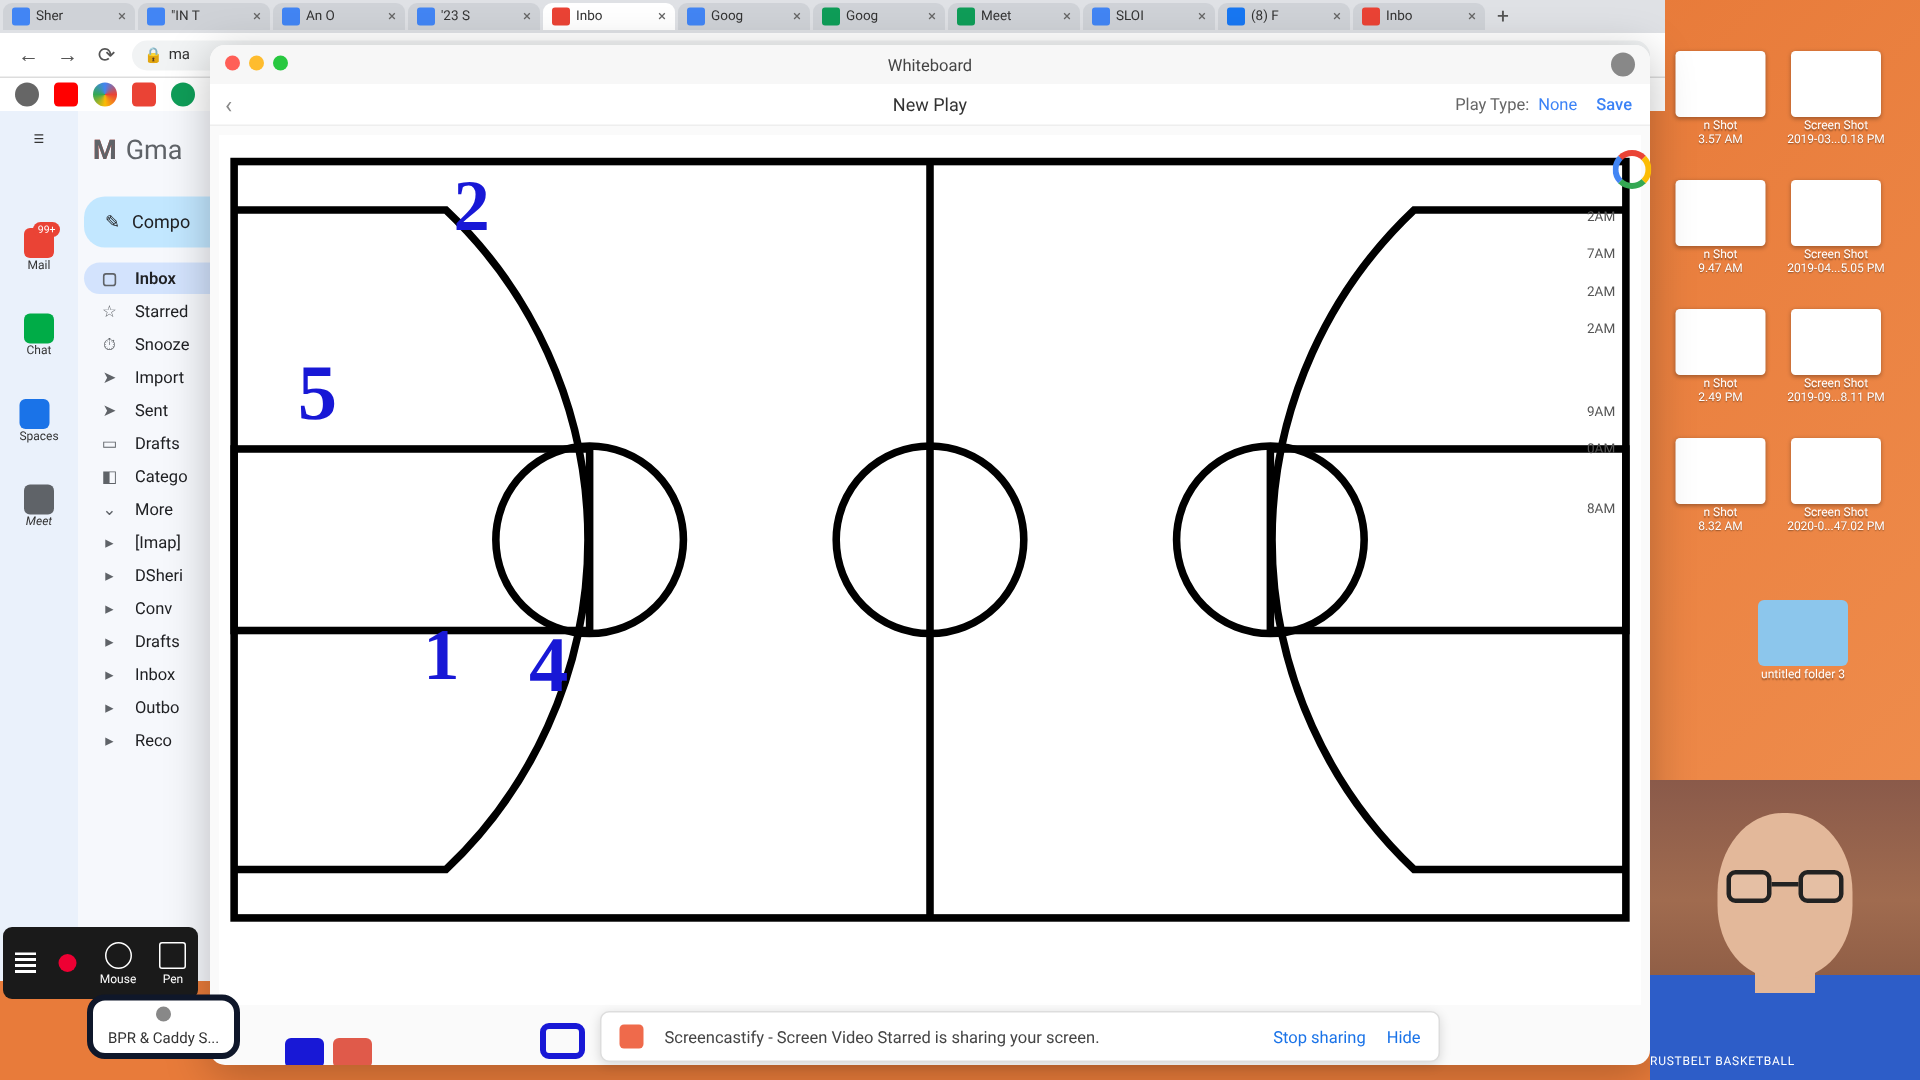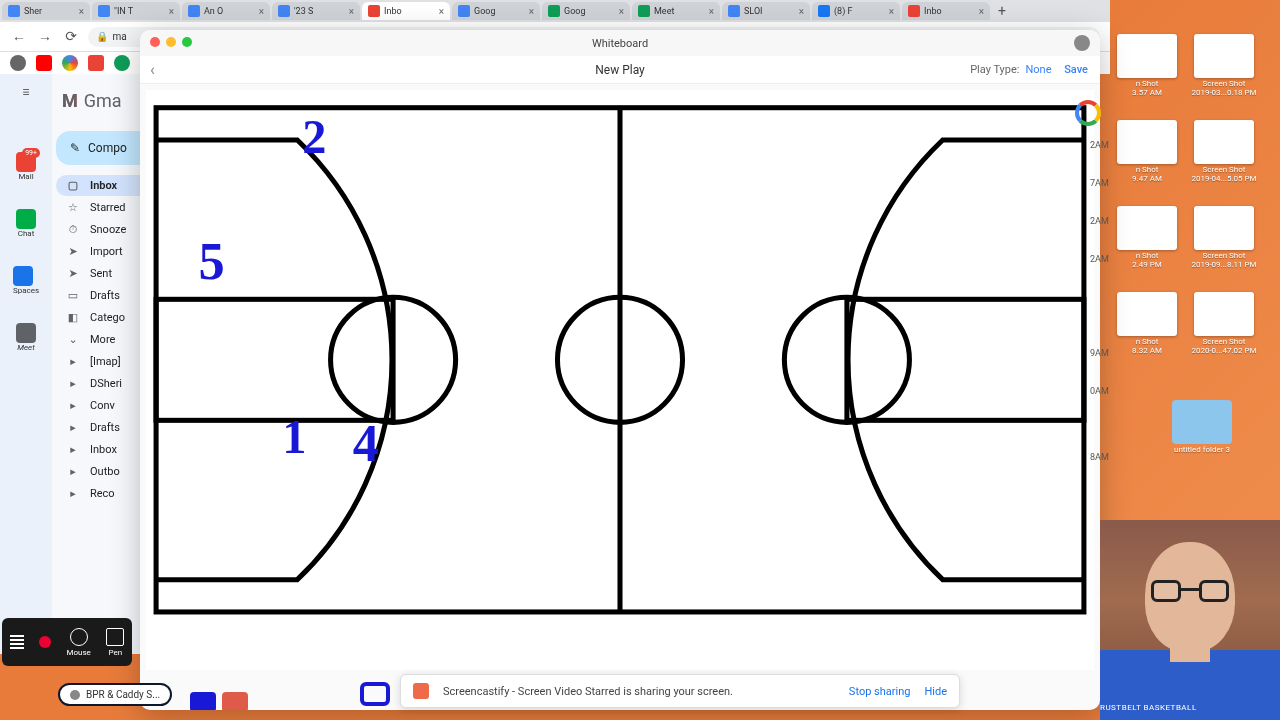--- a/index.html
+++ b/index.html
@@ -57,21 +57,21 @@
 .court-wrap { position:absolute; top:60px; left:6px; right:6px; bottom:40px; background:#fff;}
 .court-svg { width:100%; height:100%;}
 .hand { font-family: "Comic Sans MS","Bradley Hand",cursive; font-weight:bold; fill:#1818d6;}
 
 .bottom-tools { position:absolute; bottom:4px; left:50px; display:flex; gap:20px; align-items:center;}
 .blue-box { width:30px; height:24px; border:4px solid #1818d6; border-radius:6px;}
 .palette { position:absolute; bottom:-8px; left:160px; display:flex; gap:6px;}
 .sw { width:26px; height:20px; border-radius:4px;}
 
 
-.ts-strip { position:absolute; top:140px; left:1058px; width:50px; font-size:9px; color:#555; display:flex; flex-direction:column; gap:28px;margin-left:32px;}
+.ts-strip { position:absolute; top:140px; left:1058px; width:50px; font-size:9px; color:#555; display:flex; flex-direction:column; gap:15px;}
 
 
 .annot-bar { position:absolute; bottom:54px; left:2px; width:130px; height:48px; background:#1a1a1a; border-radius:6px; display:flex; align-items:center; justify-content:space-around; color:#fff; font-size:8px;}
 .annot-item { display:flex; flex-direction:column; align-items:center; gap:2px;}
 .annot-ic { width:18px; height:18px; border:1px solid #fff; border-radius:50%;}
 
 
 .share-bar { position:absolute; bottom:12px; left:400px; width:560px; height:34px; background:#fff; border:1px solid #ddd; border-radius:6px; box-shadow:0 2px 8px rgba(0,0,0,.15); display:flex; align-items:center; font-size:11px; color:#444; padding:0 12px; gap:14px;}
 .share-bar .sc-ic { width:16px; height:16px; background:#ef6a4b; border-radius:3px;}
 .share-bar .msg { flex:1;}
@@ -85,21 +85,21 @@
 .webcam .shirt { position:absolute; bottom:0; left:0; right:0; height:70px; background:#2d5dc8;}
 .webcam .neck { position:absolute; bottom:58px; left:50%; transform:translateX(-50%); width:40px; height:30px; background:#e3b89a;}
 .webcam .glasses { position:absolute; top:60px; left:50%; transform:translateX(-50%); width:78px; height:24px;}
 .webcam .lens { position:absolute; width:30px; height:22px; border:3px solid #222; border-radius:6px; background:rgba(255,255,255,.1);}
 .webcam .lens.l{left:0;} .webcam .lens.r{right:0;}
 .webcam .bridge{position:absolute; top:8px; left:30px; width:18px; height:3px; background:#222;}
 .webcam .txt { position:absolute; bottom:8px; width:100%; color:#fff; font-size:8px; letter-spacing:.5px;}
 
 
 .badge99 { position:absolute; top:-4px; right:-4px; background:#ea4335; color:#fff; font-size:7px; padding:1px 3px; border-radius:6px;}
-.chip { position:absolute; bottom:14px; left:58px; font-size:10px; background:#fff; border:2px solid #0f172a; border-radius:12px; padding:4px 10px; color:#333; display:flex; align-items:center; gap:6px;}
+.chip { position:absolute; bottom:14px; left:58px; font-size:10px; background:#fff; border:4px solid #0f172a; border-radius:12px; padding:4px 10px; color:#333; display:flex; align-items:center; gap:6px;flex-direction:column;}
 .chip .dot{width:10px;height:10px;border-radius:50%;background:#888;}
 
 .spinner-icon { position:absolute; top:100px; left:1075px; width:26px; height:26px; border-radius:50%; border:4px solid transparent; border-top-color:#ea4335; border-right-color:#fbbc04; border-bottom-color:#34a853; border-left-color:#4285f4;}
 </style>
 </head>
 <body>
 
 <div class="desktop-bg"></div>
 <div id="desktop-files">
     <div class="desktop-icon" style="left: 1113px; top: 34px;">

